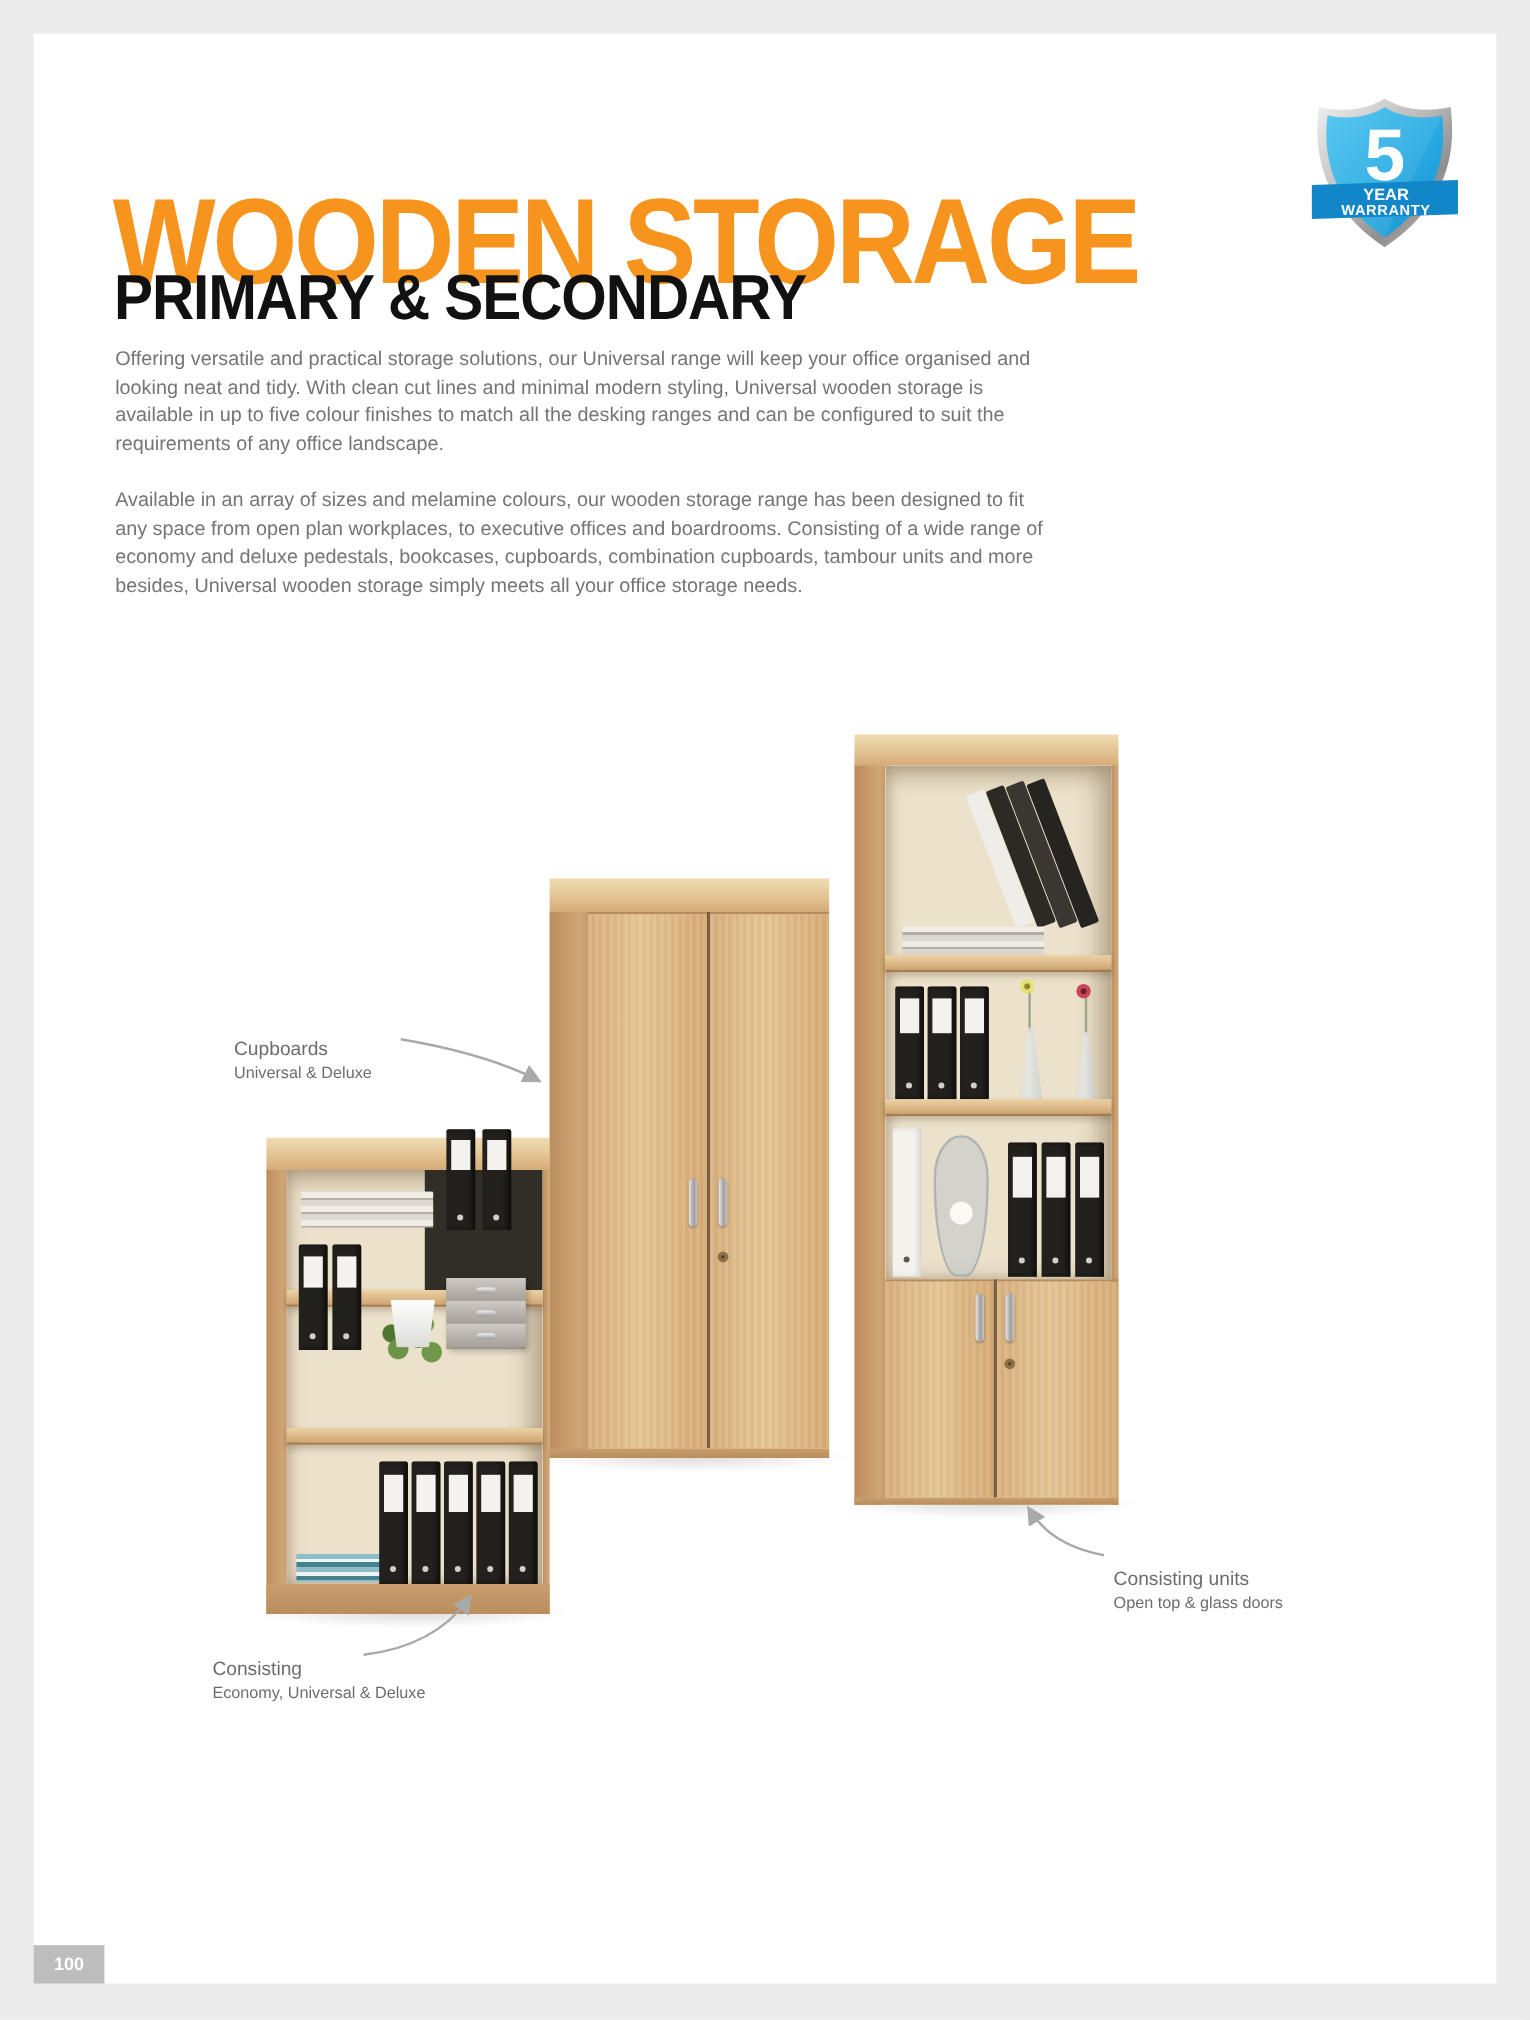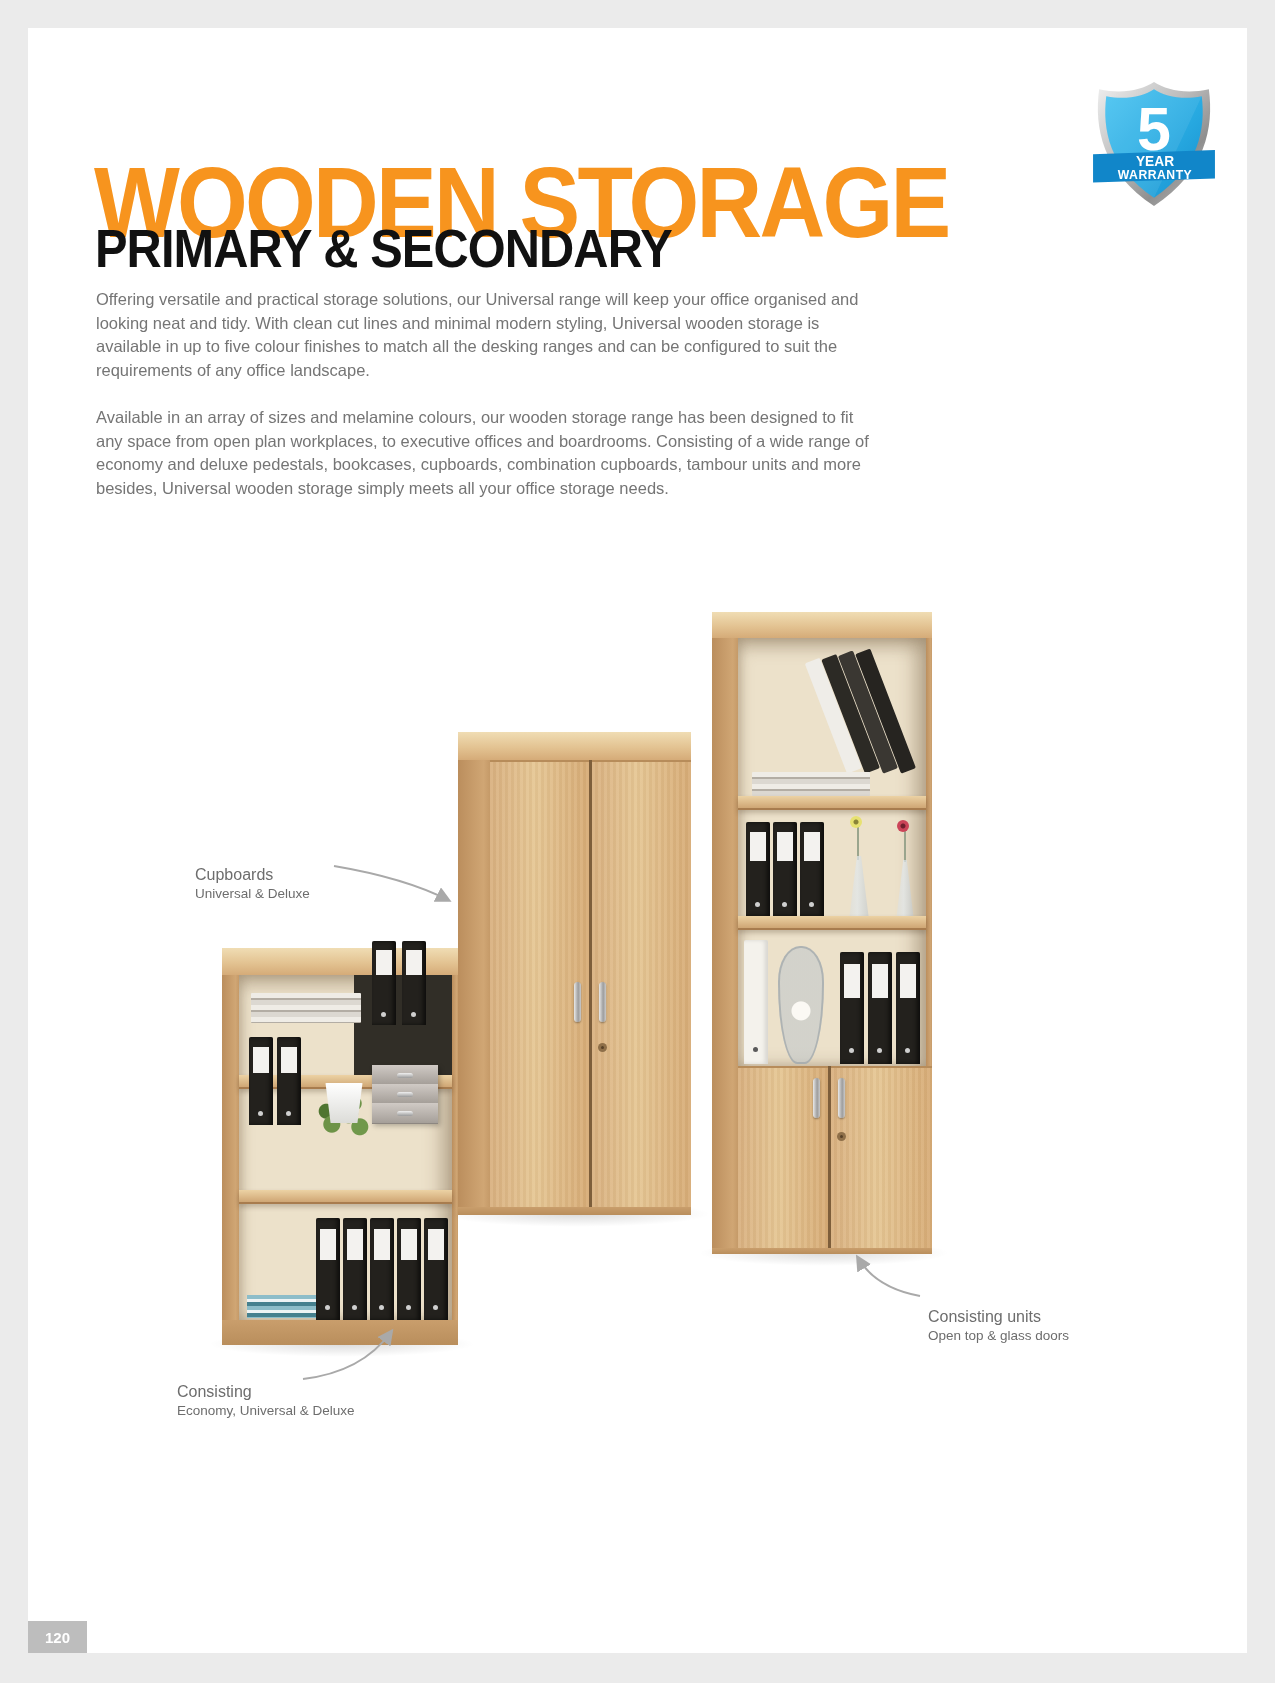--- a/index.html
+++ b/index.html
@@ -240,13 +240,13 @@
   <defs>
     <marker id="ah" markerWidth="9" markerHeight="8" refX="6" refY="4" orient="auto">
       <path d="M0,0 L8,4 L0,8 Z" fill="#a9a9a9"></path>
     </marker>
   </defs>
   <path d="M334 866 Q 405 878 448 900" fill="none" stroke="#a9a9a9" stroke-width="2" marker-end="url(#ah)"></path>
   <path d="M303 1379 Q 362 1372 391 1332" fill="none" stroke="#a9a9a9" stroke-width="2" marker-end="url(#ah)"></path>
   <path d="M920 1296 Q 876 1288 858 1258" fill="none" stroke="#a9a9a9" stroke-width="2" marker-end="url(#ah)"></path>
 </svg>
 
-<div class="pagenum">120</div>
+<div class="pagenum">100</div>
 
 </body></html>

